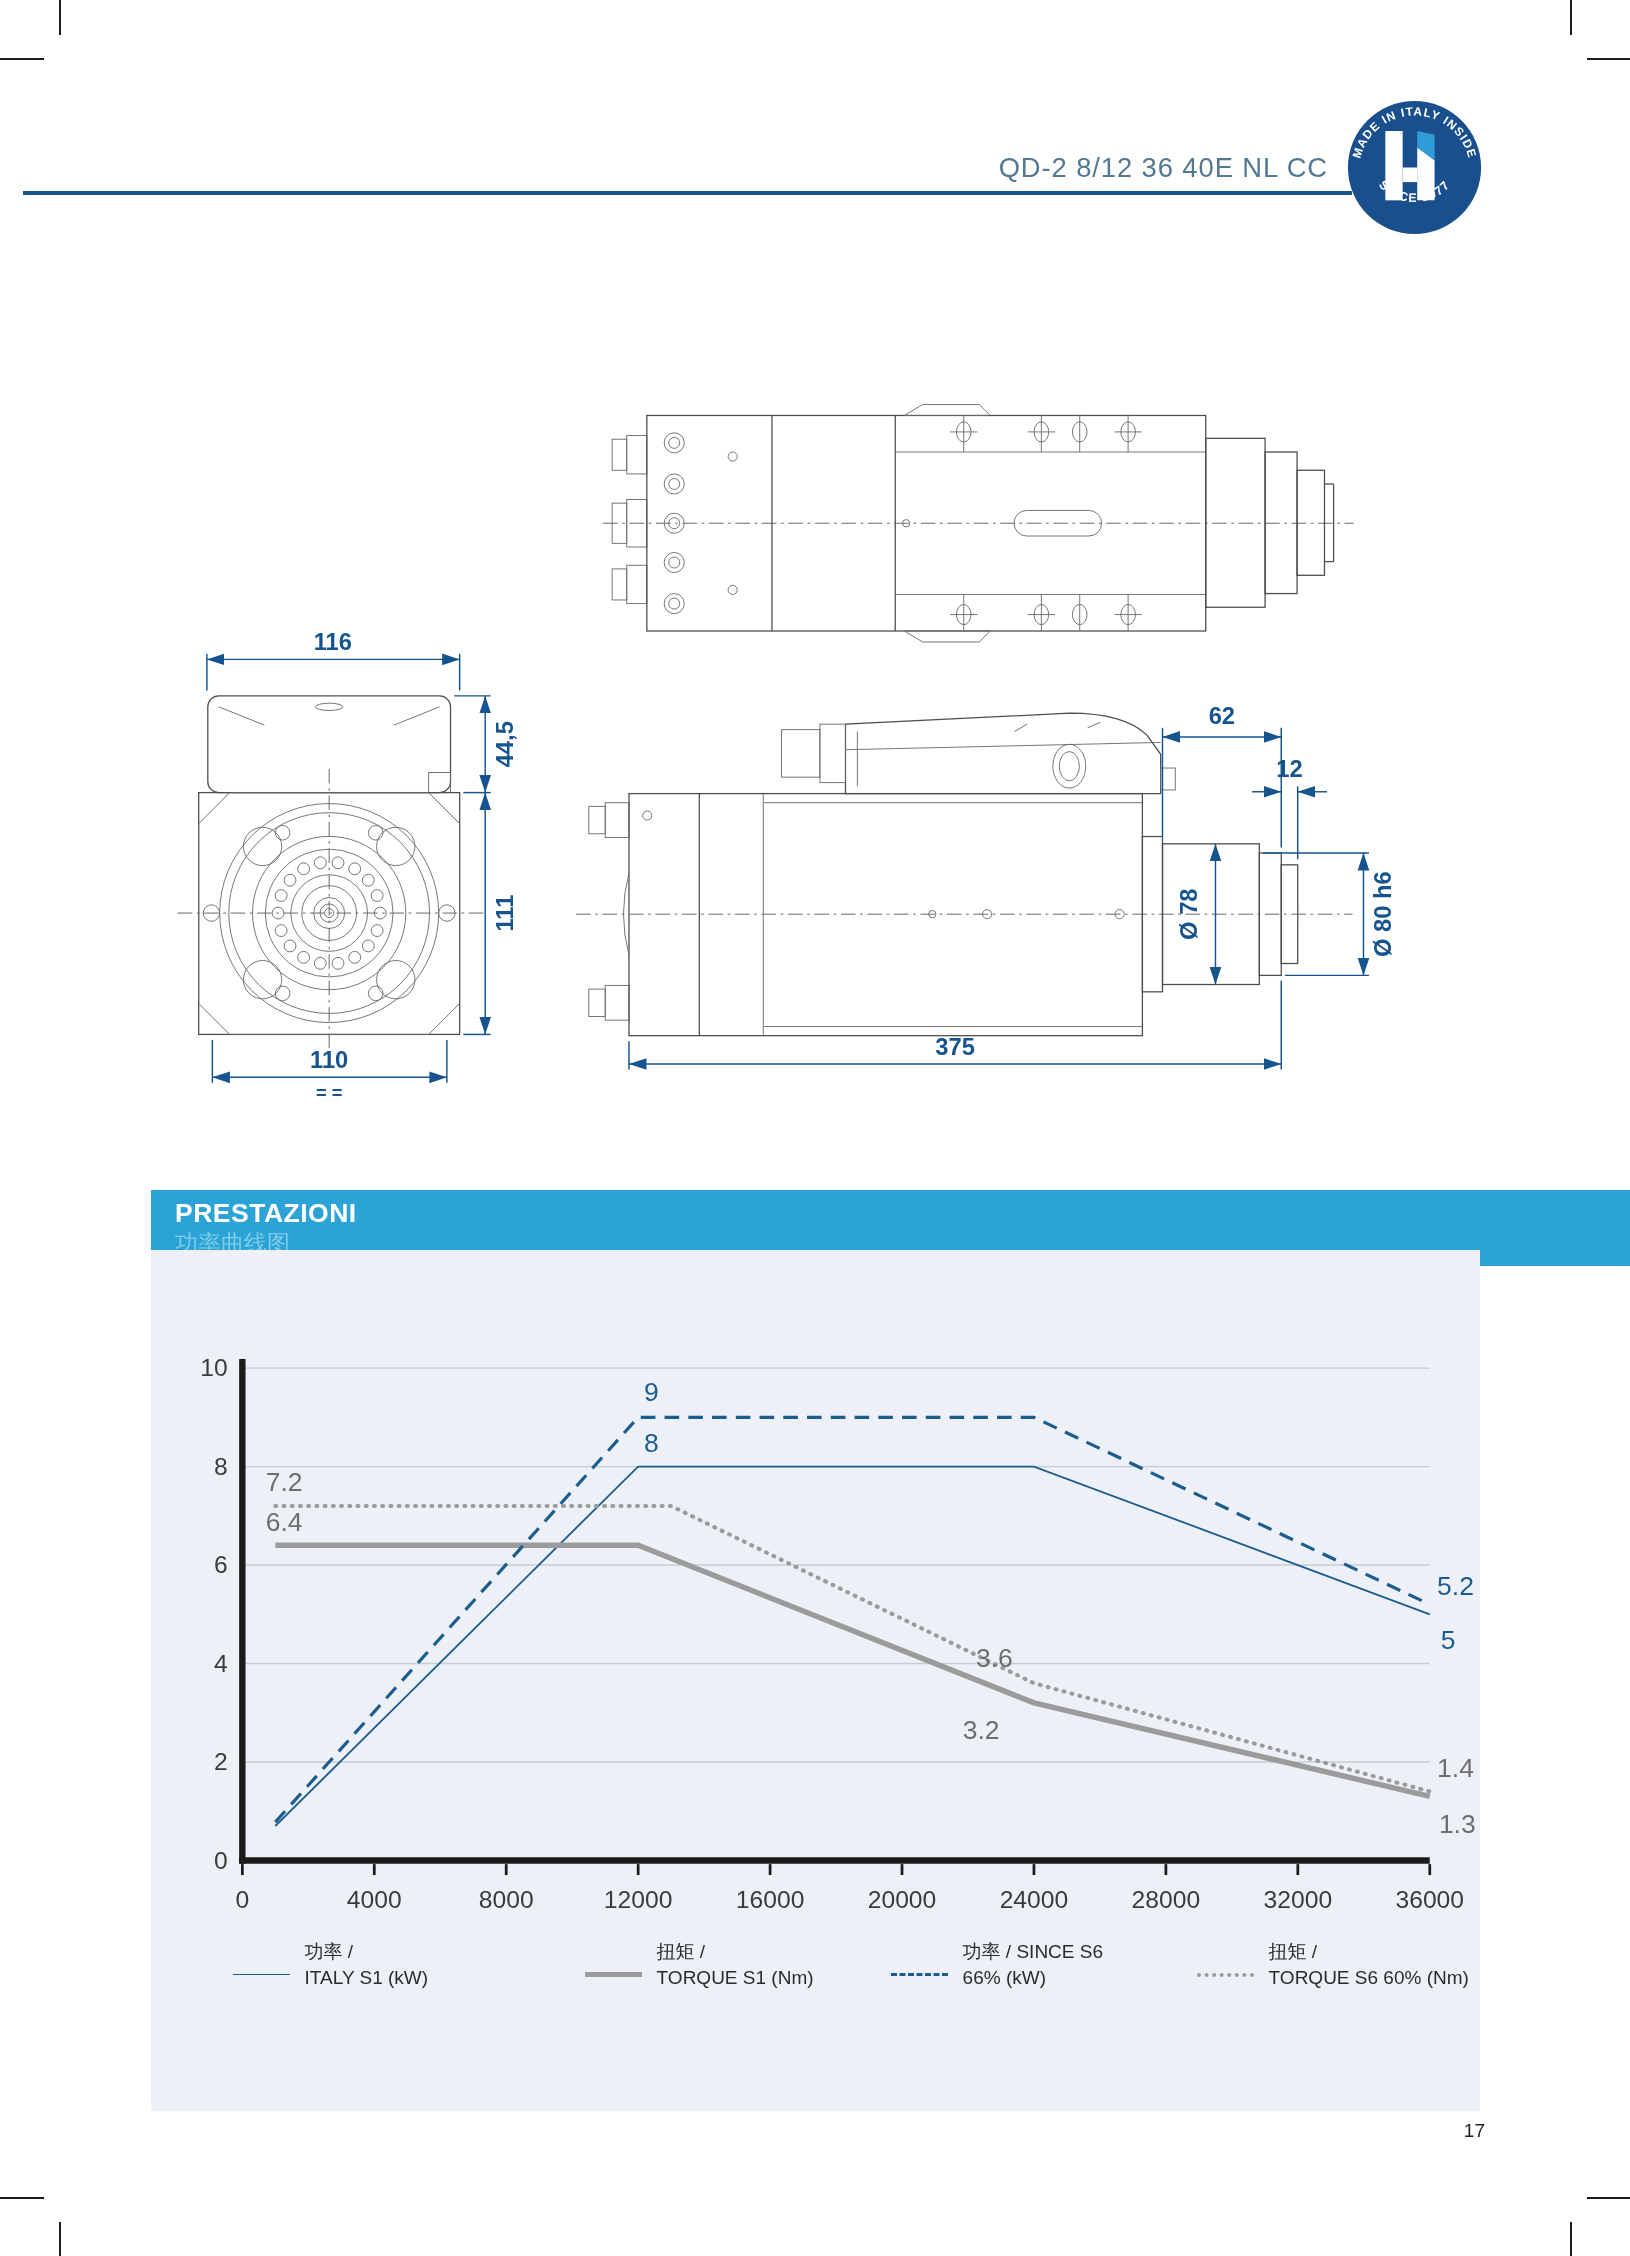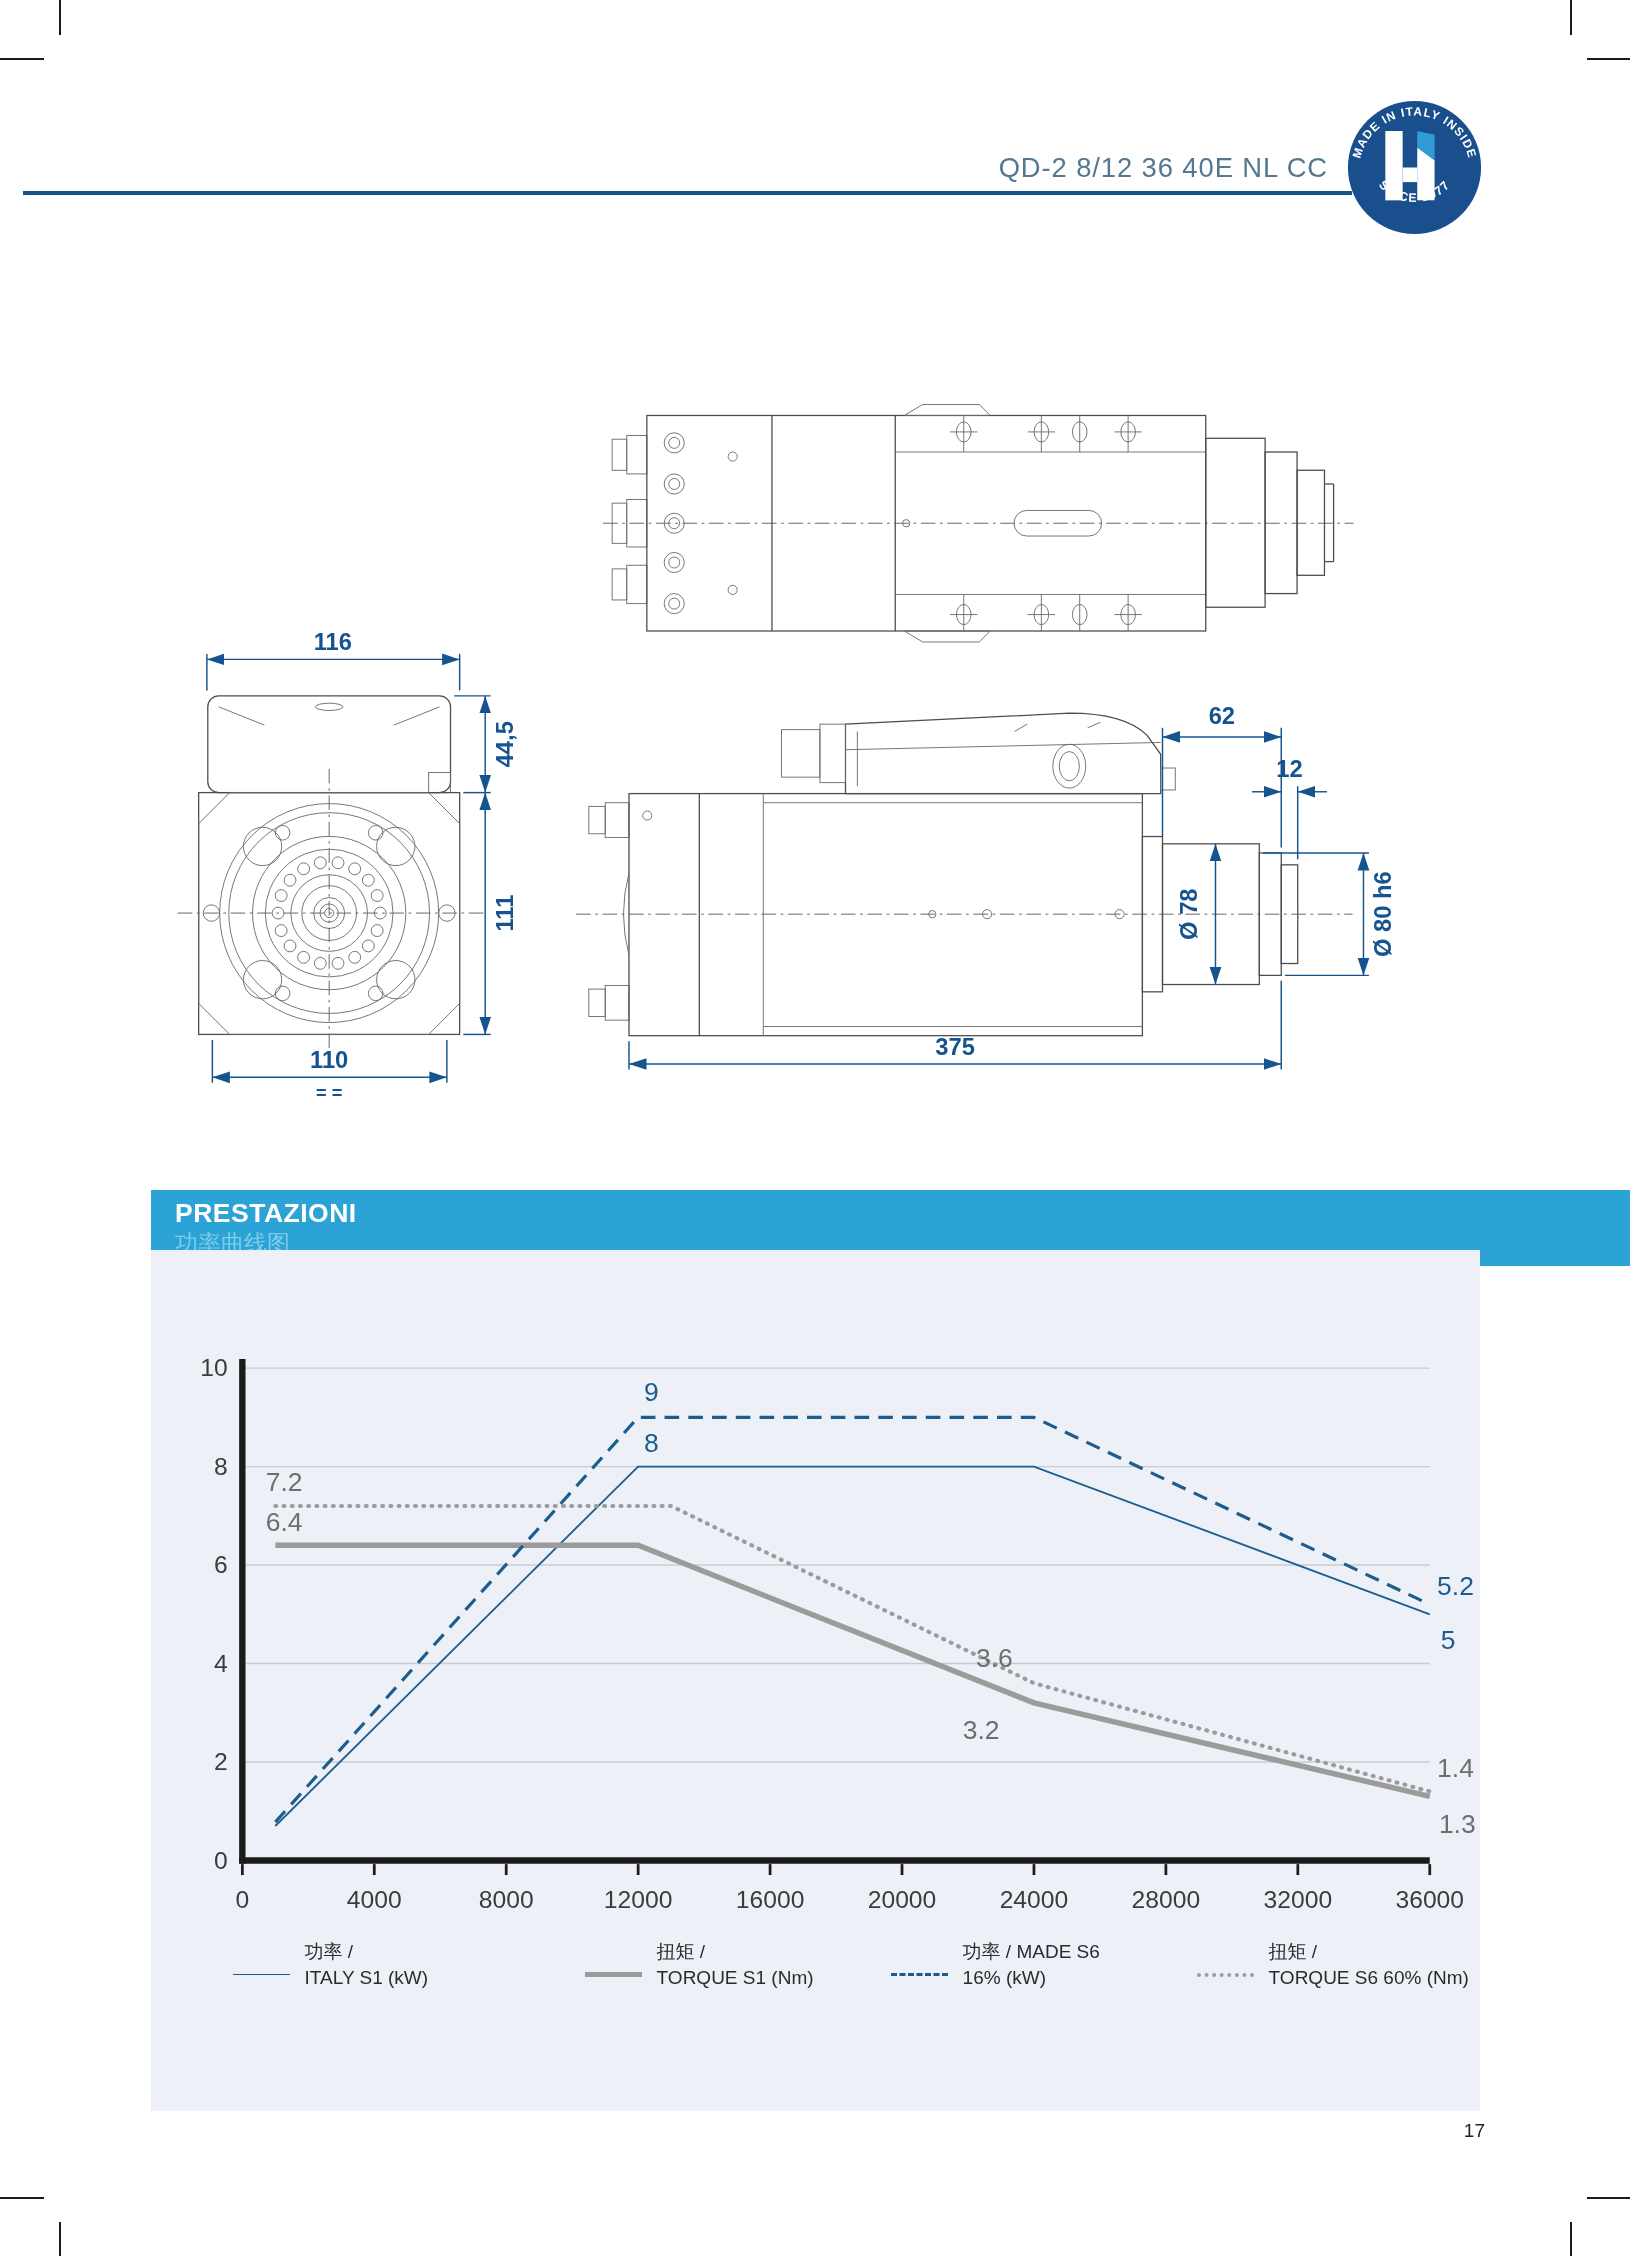--- a/index.html
+++ b/index.html
@@ -400,22 +400,22 @@
       <div class="lg-item" style="left: 434px;">
         <div class="lg-swatch torque-s1"></div>
         <div class="lg-text">
           <div>扭矩 /</div>
           <div>TORQUE S1 (Nm)</div>
         </div>
       </div>
       <div class="lg-item" style="left: 740px;">
         <div class="lg-swatch power-s6"></div>
         <div class="lg-text">
-          <div>功率 / MADE S6</div>
-          <div>16% (kW)</div>
+          <div>功率 / SINCE S6</div>
+          <div>66% (kW)</div>
         </div>
       </div>
       <div class="lg-item" style="left: 1046px;">
         <div class="lg-swatch torque-s6"></div>
         <div class="lg-text">
           <div>扭矩 /</div>
           <div>TORQUE S6 60% (Nm)</div>
         </div>
       </div>
     </div>

